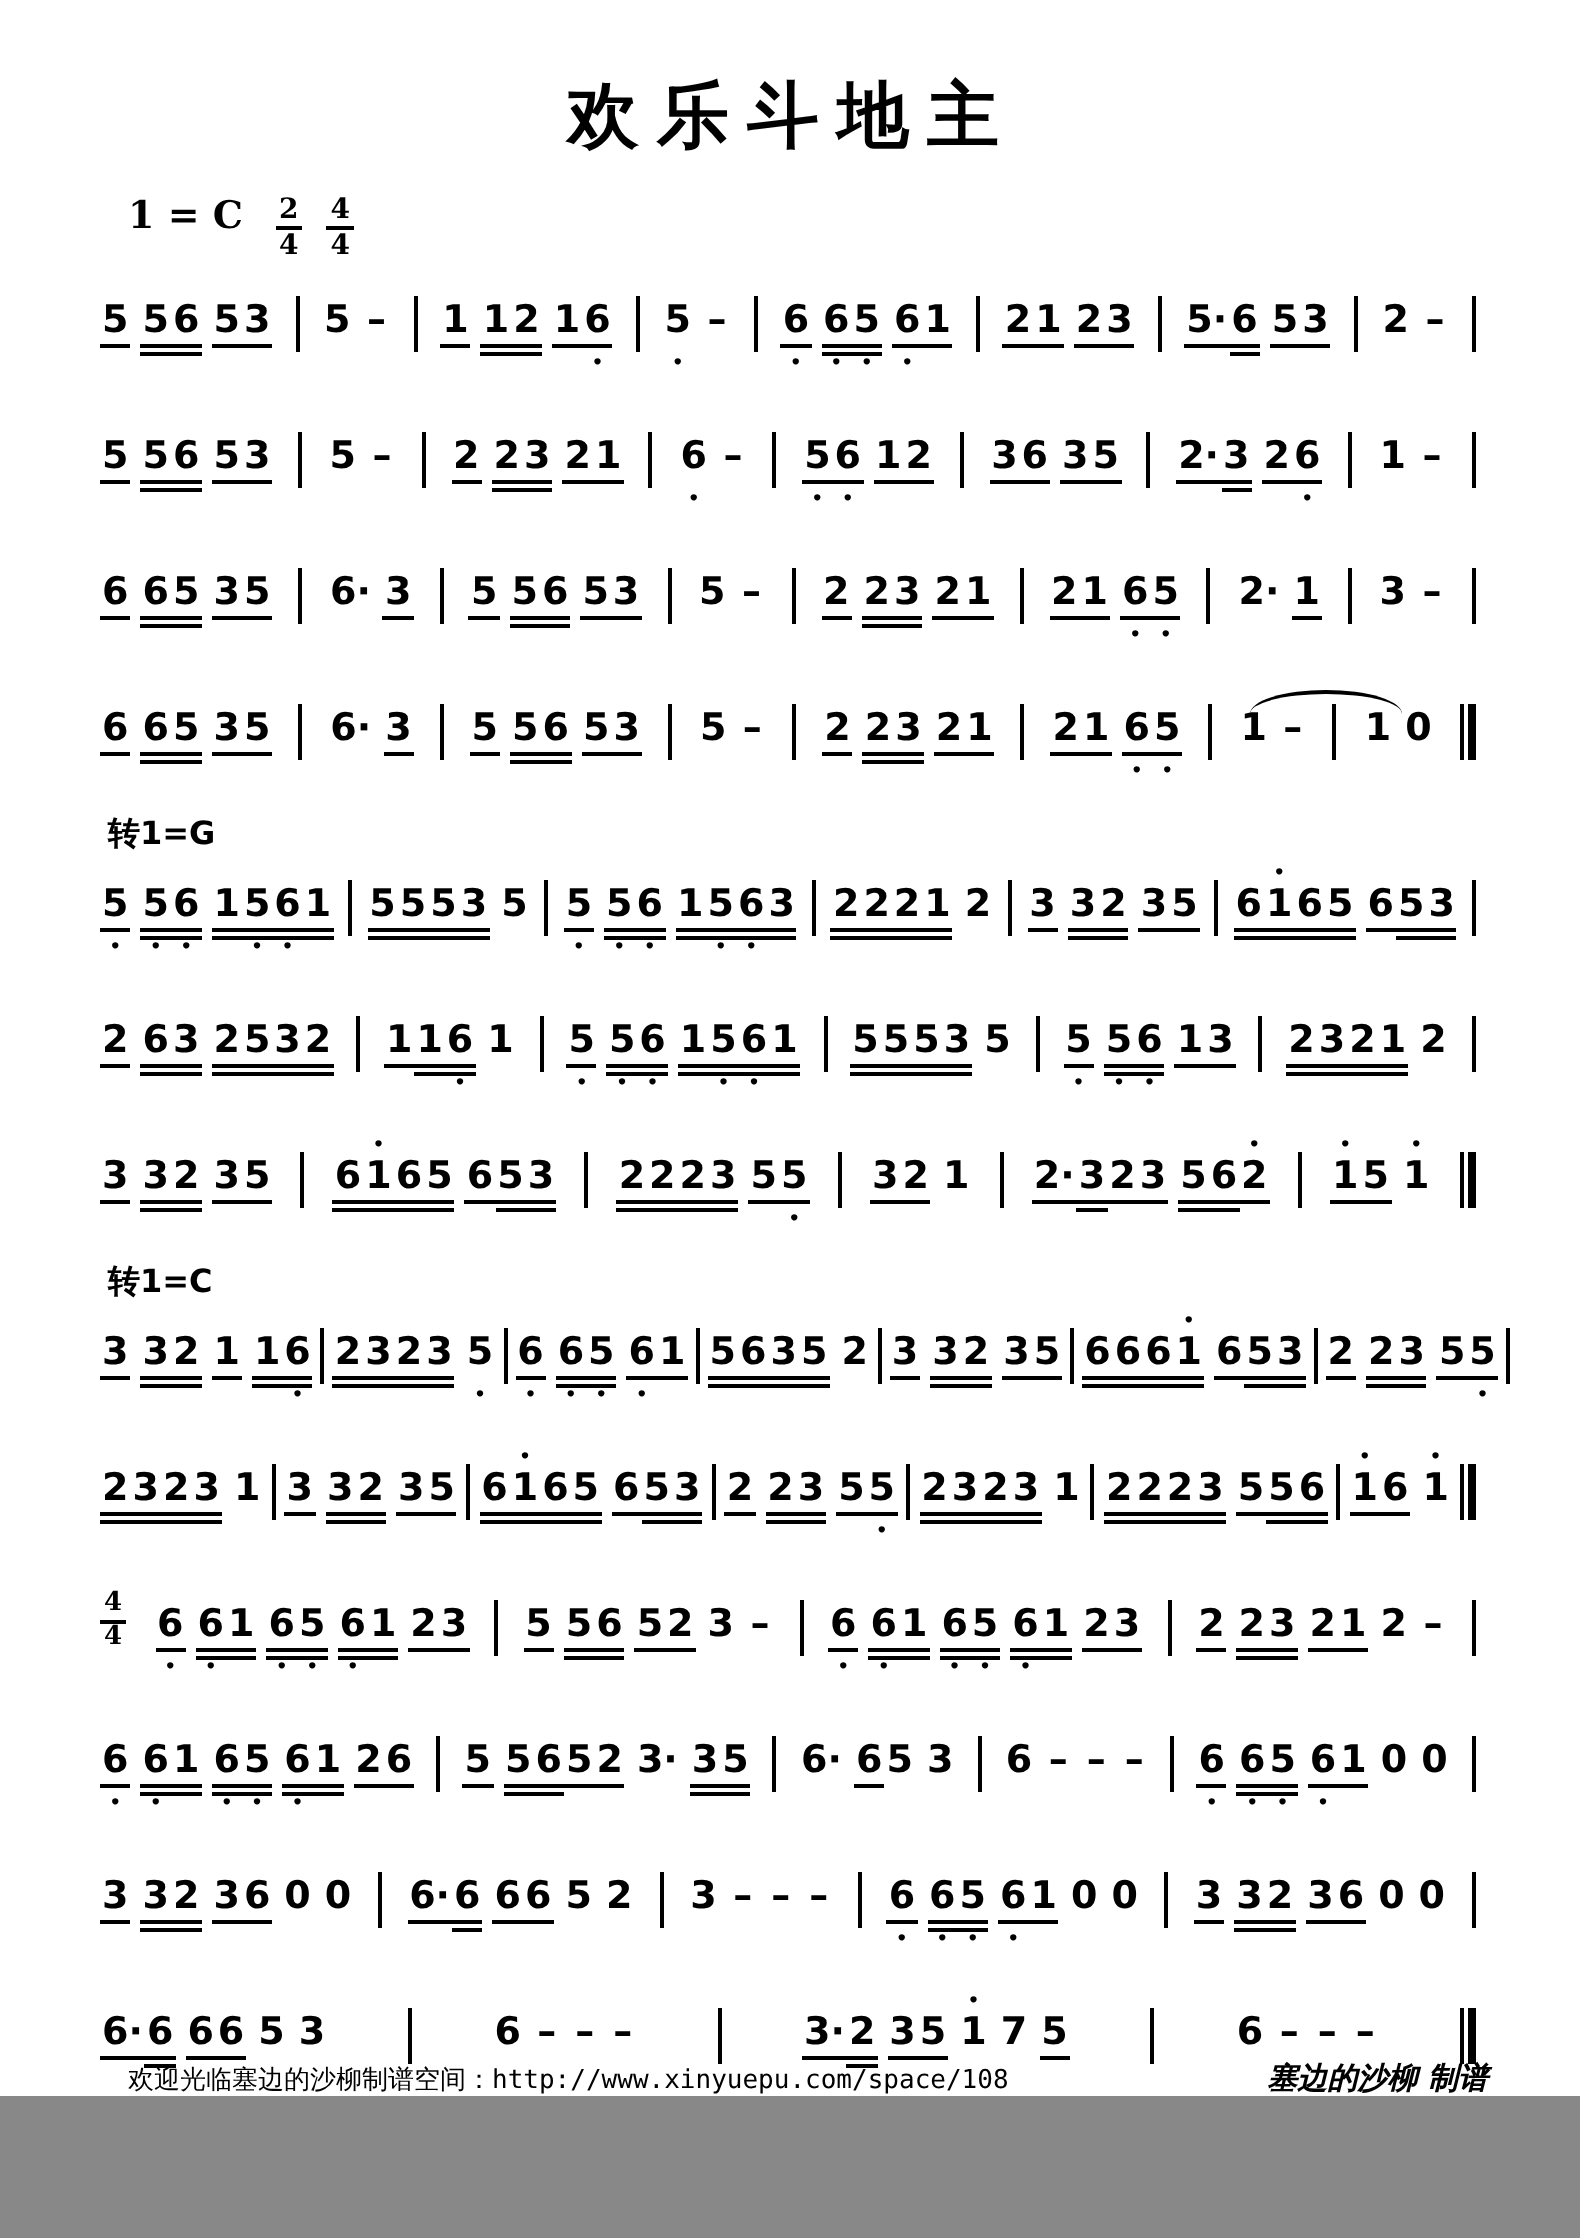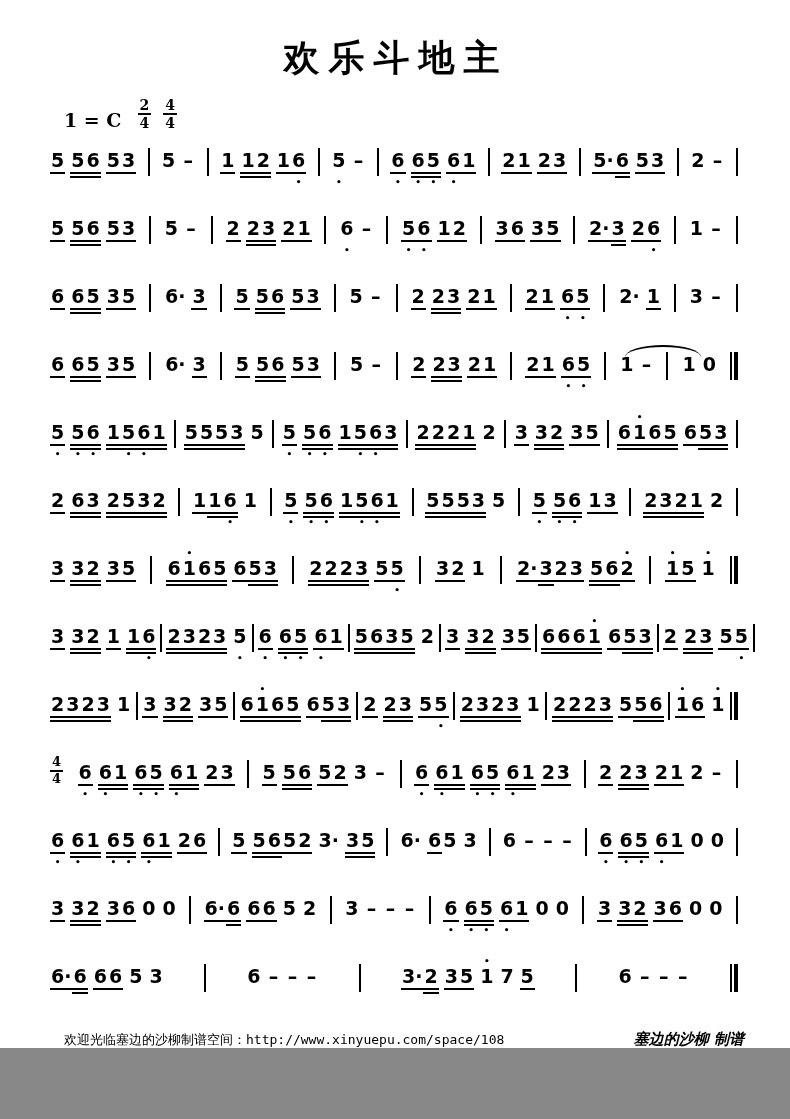--- a/index.html
+++ b/index.html
@@ -2,21 +2,21 @@
 <html><head>
 <meta charset="utf-8">
 <style>
   * { margin:0; padding:0; box-sizing:border-box; }
   html,body { background:#888; }
   body { font-family:"DejaVu Sans", sans-serif; color:#000; }
   .page { position:relative; width:790px; height:1048px; background:#ffffff; margin:0 auto; overflow:hidden; }
   .sheet { padding:34px 48px 0 50px; }
   .title { text-align:center; font-family:"DejaVu Serif", serif; font-weight:700;
            font-size:36px; letter-spacing:9px; margin-bottom:14px; }
-  .keyline { display:flex; align-items:flex-end; margin:0 0 10px 14px;
+  .keyline { display:flex; align-items:flex-start; margin:0 0 10px 14px;
              font-family:"DejaVu Serif", serif; font-weight:700; font-size:19px; }
   .fracs { display:inline-flex; gap:12px; margin-left:16px; }
   .frac { display:inline-flex; flex-direction:column; align-items:center;
           font-family:"DejaVu Serif", serif; font-weight:700; font-size:14px; line-height:1.15; }
   .frac .den { border-top:2px solid #000; padding:0 2px; }
   .tempo { margin:0 0 16px 16px; font-size:16px; font-weight:600; }
   .score { }
   .section-label { font-size:16px; font-weight:700; margin:-6px 0 5px 4px; }
   .row { display:flex; align-items:flex-start; justify-content:space-between; margin-bottom:21px; }
   .line-frac { margin:2px 6px 0 0; font-size:13px; }
@@ -985,20 +985,21 @@
               <span class="note">
                 <span class="hd">&nbsp;</span>
                 <span class="ch">0</span>
                 <span class="u"></span>
                 <span class="ld">&nbsp;</span>
               </span>
             </span>
           </span>
           <span class="bar final"></span>
         </div>
+        <div class="section-label">转1=G</div>
         <div class="row">
           <span class="measure">
             <span class="grp">
               <span class="note">
                 <span class="hd">&nbsp;</span>
                 <span class="ch">5</span>
                 <span class="u n1"></span>
                 <span class="ld">•</span>
               </span>
             </span>
@@ -1731,20 +1732,21 @@
               <span class="note">
                 <span class="hd">•</span>
                 <span class="ch">1</span>
                 <span class="u"></span>
                 <span class="ld">&nbsp;</span>
               </span>
             </span>
           </span>
           <span class="bar final"></span>
         </div>
+        <div class="section-label">转1=C</div>
         <div class="row">
           <span class="measure">
             <span class="grp">
               <span class="note">
                 <span class="hd">&nbsp;</span>
                 <span class="ch">3</span>
                 <span class="u n1"></span>
                 <span class="ld">&nbsp;</span>
               </span>
             </span>

